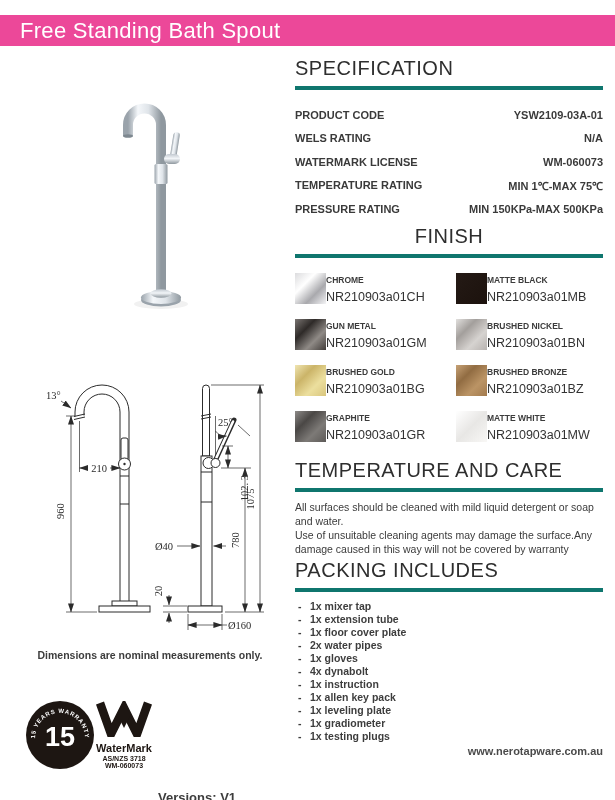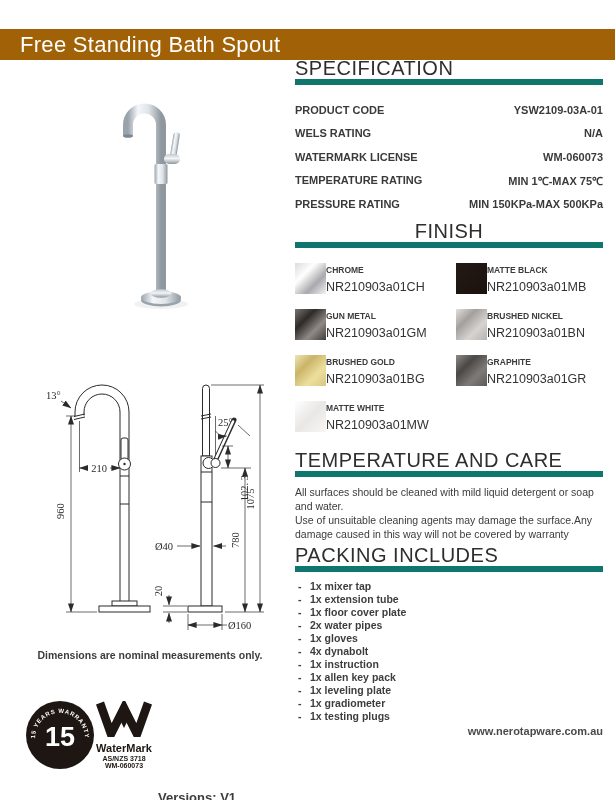--- a/index.html
+++ b/index.html
@@ -15,21 +15,21 @@
             font-size:10.5px;font-weight:700;color:#3d3d3d;}
   .warranty-svg{position:absolute;left:22px;top:699px;}
   .wm-block{position:absolute;left:92px;top:701px;width:64px;text-align:center;color:#1d1612;}
   .wm-name{font-size:11px;font-weight:700;margin-top:1px;}
   .wm-std{font-size:7px;font-weight:700;margin-top:1px;}
   .wm-lic{font-size:7px;font-weight:700;}
   .versions{position:absolute;left:158px;top:790px;font-size:13px;font-weight:700;color:#3d3d3d;}
   
   .right{position:absolute;left:295px;top:57px;width:308px;}
   .sec-h{font-size:20px;line-height:22px;font-weight:400;letter-spacing:.5px;color:#2e2e2e;
-         border-bottom:6px solid #0f766e;}
+         padding-bottom:7px;border-bottom:4px solid #0f766e;}
   .spec-rows{margin-top:13px;}
   .spec-row{height:23.5px;display:flex;justify-content:space-between;align-items:center;
             font-size:11px;font-weight:700;color:#3a3a3a;}
   .spec-row .val{text-align:right;}
   .h-finish{margin-top:4px;text-align:center;}
   .fin-grid{margin-top:15px;display:grid;grid-template-columns:1fr 1fr;row-gap:15px;column-gap:14px;}
   .fin{display:flex;}
   .swatch{width:31px;height:31px;flex:0 0 31px;}
   .fin-name{font-size:8.5px;font-weight:700;color:#3c3c3c;margin-top:2px;}
   .fin-code{font-size:12.5px;font-weight:400;color:#333;margin-top:5px;}
@@ -47,21 +47,21 @@
   .dln{stroke:#2b2b2b;stroke-width:1;fill:none;}
   .dfw{stroke:#2b2b2b;stroke-width:1;fill:#fff;}
   .dthin{stroke:#2b2b2b;stroke-width:.7;fill:none;}
   .dtxt{font-family:"Liberation Serif",serif;font-size:10.5px;fill:#2b2b2b;}
 </style>
 </head>
 <body>
 
 <div class="page">
 
-  <div class="titlebar" style="background-color: #a16207; margin-top: 14px;">
+  <div class="titlebar" style="background-color: #ec4899;">
     <span>Free Standing Bath Spout</span>
   </div>
 
   <svg class="photo-svg" width="90" height="230" viewBox="0 0 90 230">
     <defs>
       <linearGradient id="chromeG" x1="0" y1="0" x2="1" y2="0">
         <stop offset="0" stop-color="#9aa3ab"></stop>
           <stop offset="0.3" stop-color="#f4f7fa"></stop>
         <stop offset="0.62" stop-color="#dfe4e9"></stop>
           <stop offset="1" stop-color="#8f989f"></stop>
@@ -229,20 +229,27 @@
           </div>
       </div>
       <div class="fin">
         <div class="swatch" style="background: linear-gradient(135deg, rgb(240, 229, 178), rgb(203, 180, 104), rgb(236, 223, 158), rgb(217, 198, 126));"></div>
         <div>
             <div class="fin-name">BRUSHED GOLD</div>
              <div class="fin-code">NR210903a01BG</div>
           </div>
       </div>
       <div class="fin">
+        <div class="swatch" style="background: linear-gradient(135deg, rgb(199, 162, 118), rgb(145, 108, 66), rgb(187, 148, 101), rgb(163, 123, 78));"></div>
+        <div>
+            <div class="fin-name">BRUSHED BRONZE</div>
+             <div class="fin-code">NR210903a01BZ</div>
+          </div>
+      </div>
+      <div class="fin">
         <div class="swatch" style="background: linear-gradient(135deg, rgb(142, 139, 137), rgb(74, 71, 69), rgb(125, 122, 119), rgb(93, 90, 87));"></div>
         <div>
             <div class="fin-name">GRAPHITE</div>
              <div class="fin-code">NR210903a01GR</div>
           </div>
       </div>
       <div class="fin">
         <div class="swatch" style="background: linear-gradient(135deg, rgb(255, 255, 255), rgb(232, 231, 229), rgb(248, 247, 245));"></div>
         <div>
             <div class="fin-name">MATTE WHITE</div>

